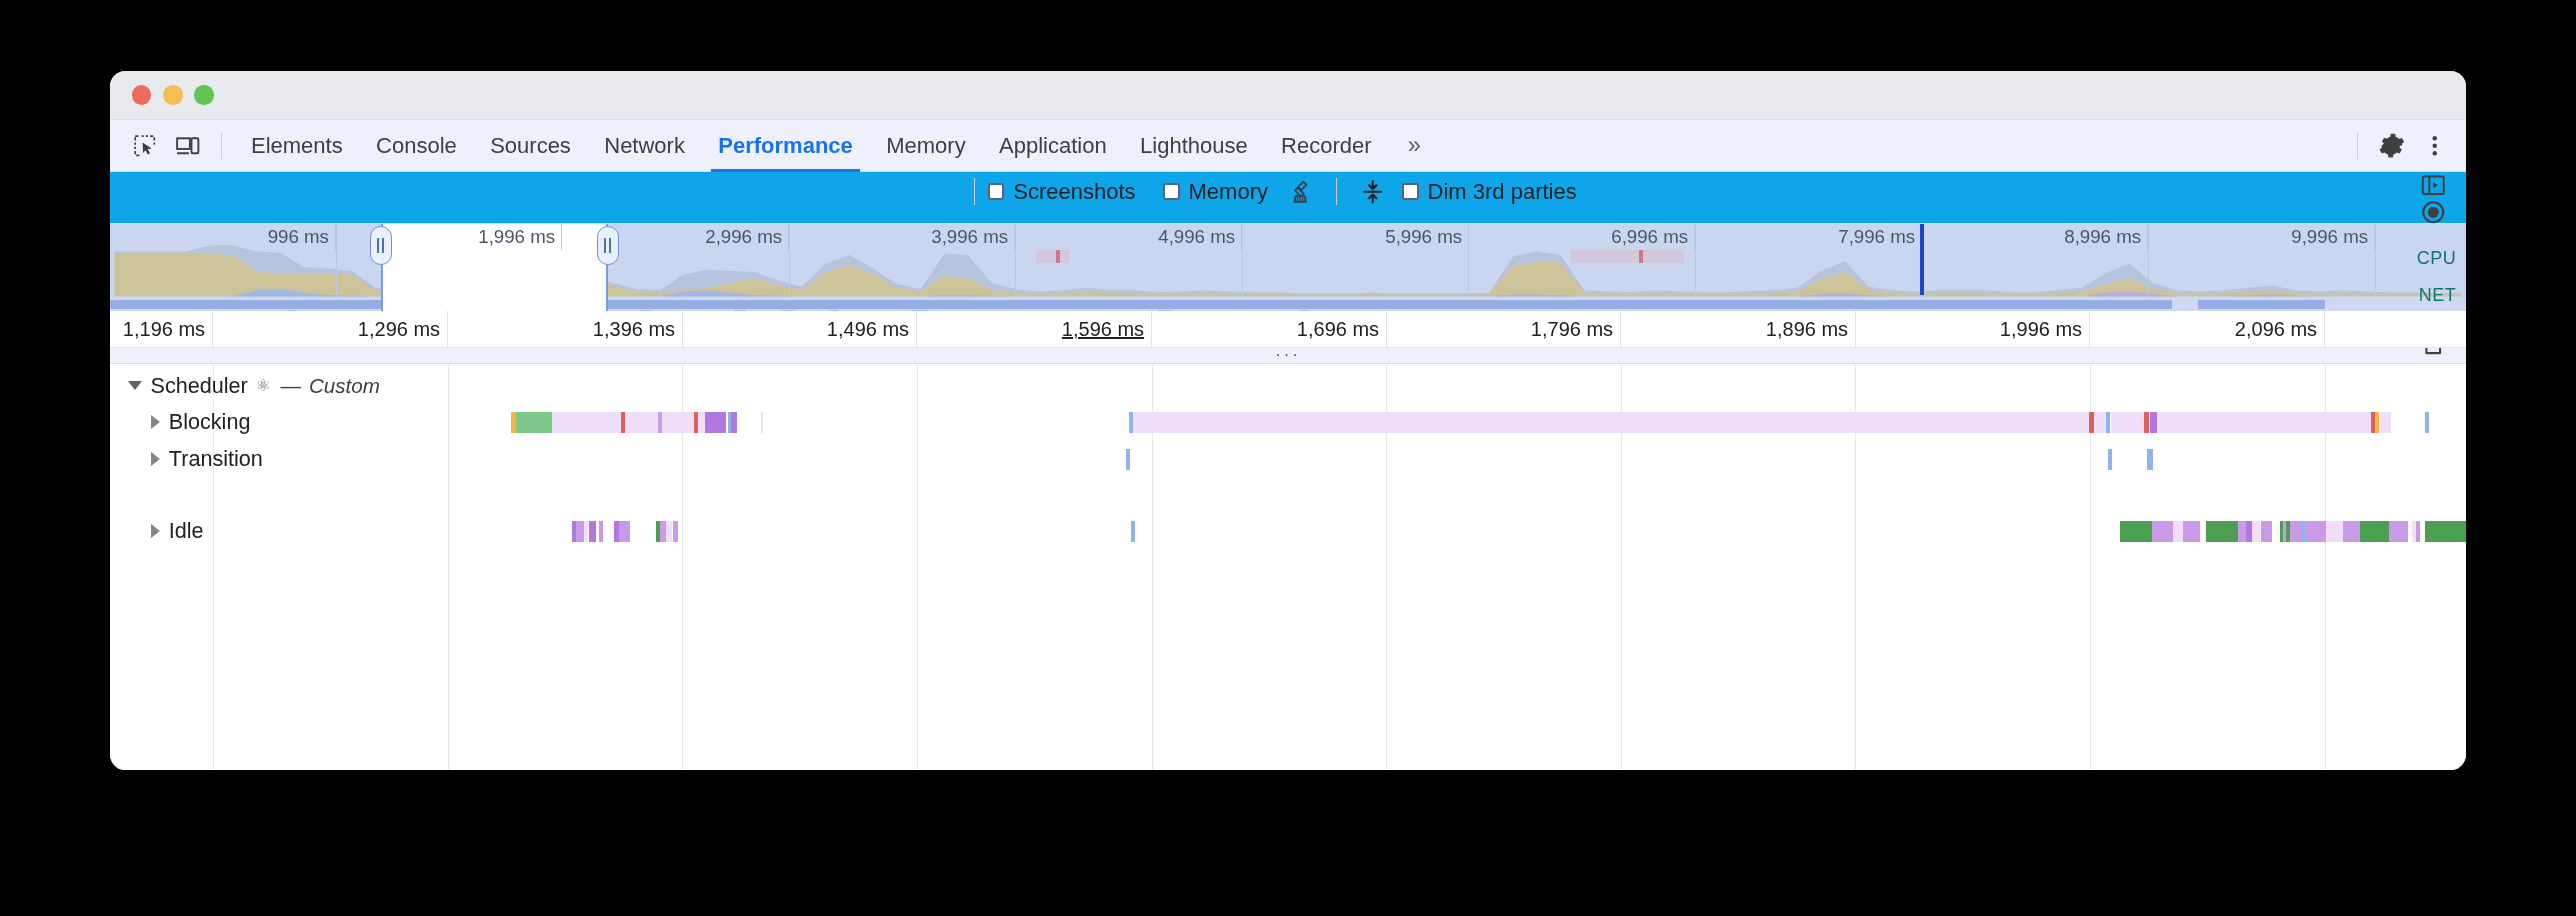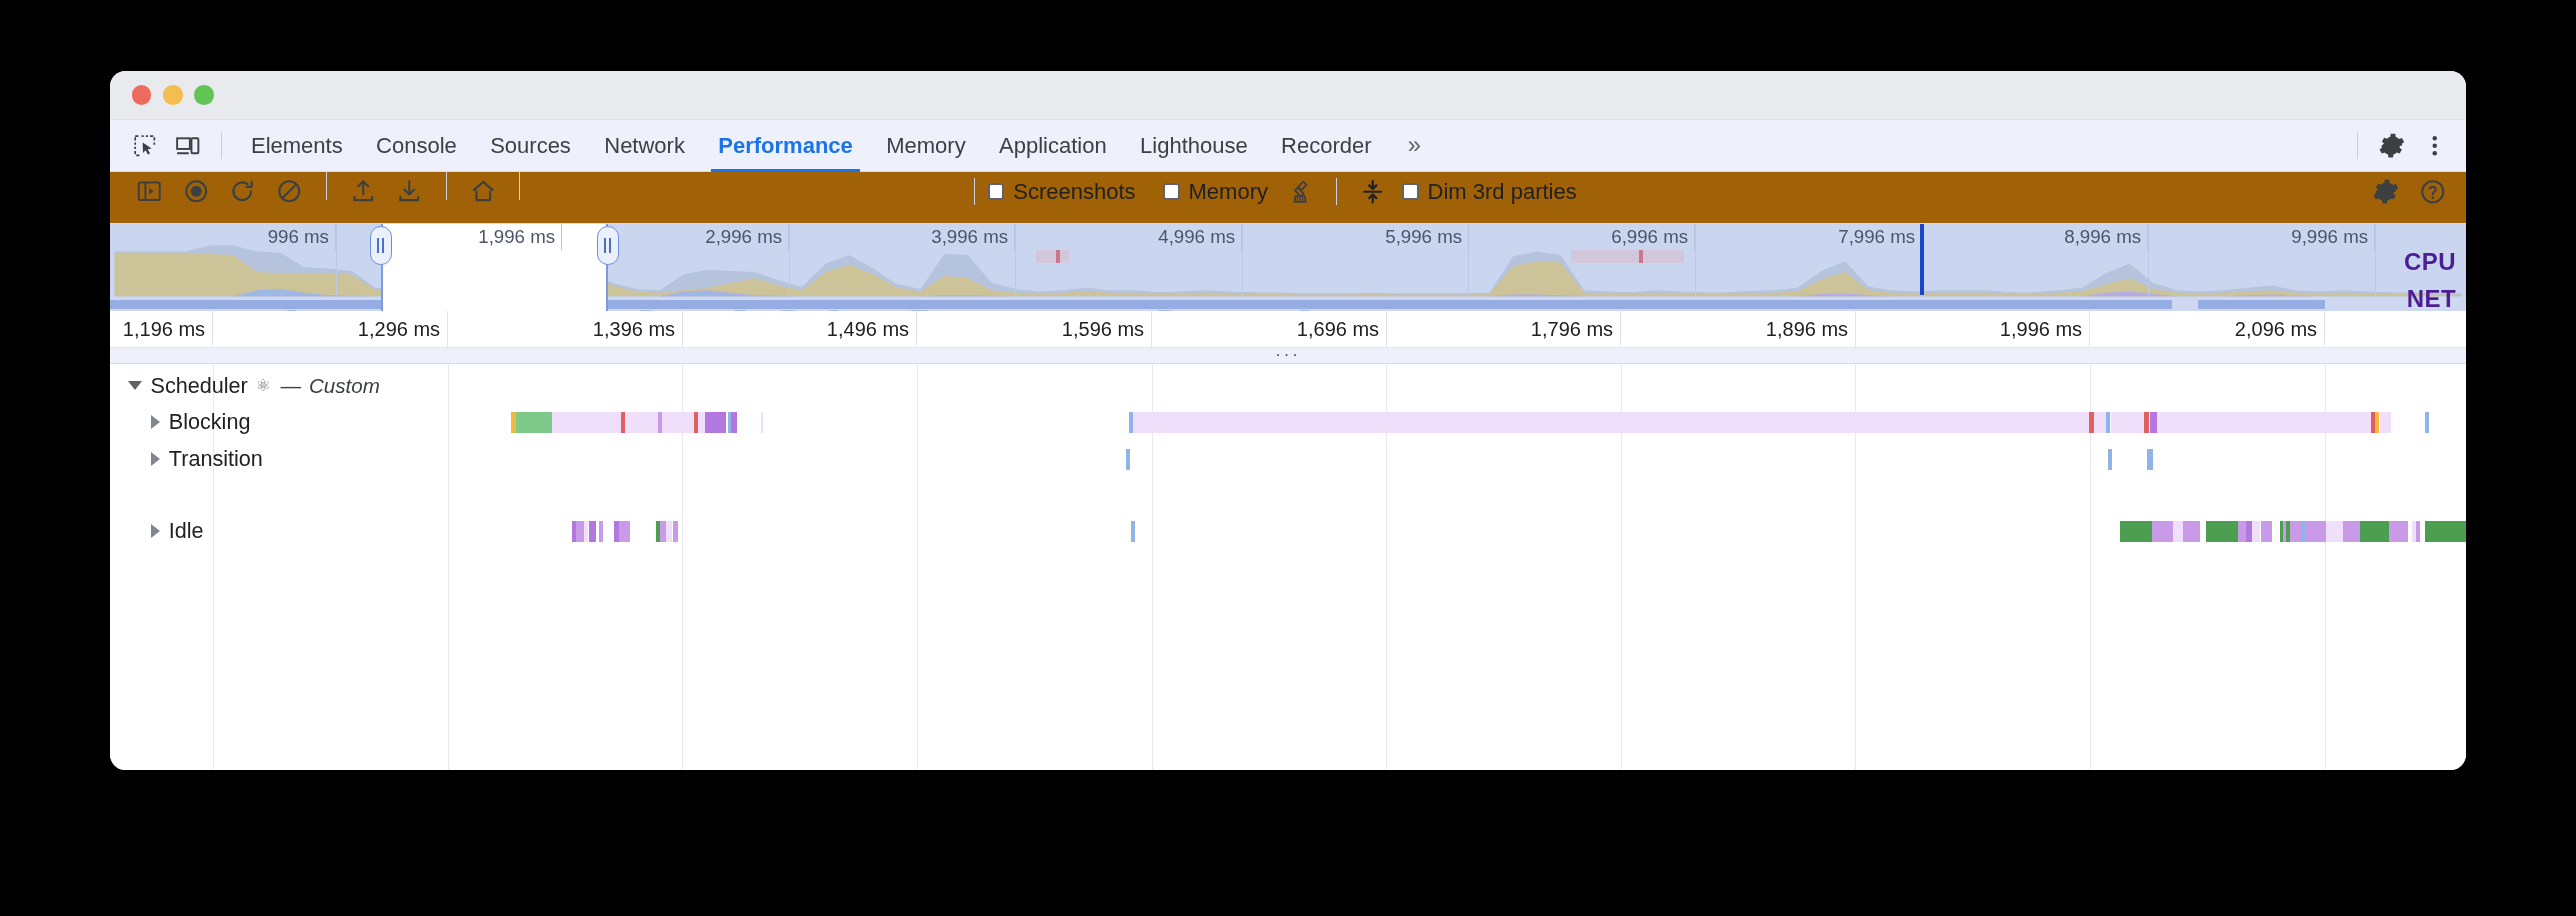--- a/index.html
+++ b/index.html
@@ -70,26 +70,27 @@
     content: "";
     position: absolute; left: 9.8px; right: 9.8px; bottom: 0;
     height: 2.9px; background: #1a73e8;
   }
   .tab.chevrons { font-size: 23.6px; color: #5f6368; padding: 0 19.6px; letter-spacing: -2.9px; }
   #tabbar-right { margin-left: auto; display: flex; align-items: center; }
 
   
   #perftoolbar {
     height: 52px;
-    background: #a16207;
+    background: #0ea5e9;
     display: flex;
-    align-items: flex-start;
+    align-items: flex-end;
     padding: 0 9.8px 0 15.7px;
     border-bottom: 1px solid #dadce0;
     position: relative;
+    flex-direction: column;
   }
   .pt-icon {
     width: 39px; height: 39px;
     display: flex; align-items: center; justify-content: center;
     margin: 0 3.9px;
   }
   .pt-sep { width: 1px; height: 27.5px; background: #c9d2e6; margin: 0 12.8px; }
   .cbgroup { display: flex; align-items: center; margin-right: 5.9px; }
   .cbox {
     width: 16.7px; height: 16.7px;
@@ -139,21 +140,21 @@
     border: 1.5px solid #6b8fe0;
     border-radius: 10.8px;
     display: flex; align-items: center; justify-content: center;
     z-index: 20;
   }
   .ov-handle i {
     display:block; width: 2px; height: 14.7px; background: #4a6fc4; margin: 0 1.5px;
   }
   .ov-label {
     position: absolute; right: 9.8px;
-    font-size: 24px; font-weight: bold; color: #4c1d95;
+    font-size: 18px; font-weight: normal; color: #0f766e;
     z-index: 10; letter-spacing: 0.5px;
   }
   #ov-netrow { position: absolute; left: 0; right: 0; height: 15.7px; background: #e3eaf9; }
 
   
   #detail-ruler {
     position: relative;
     height: 37px;
     background: #ffffff;
     border-bottom: 1px solid #e3e6ec;
@@ -420,21 +421,21 @@
     <div class="ov-label" id="cpu-label" style="top:23.6px">CPU</div>
     <div class="ov-label" id="net-label" style="top:61px">NET</div>
   <div style="position: absolute; top: 0px; bottom: 15.7px; width: 3.9px; background: rgb(26, 70, 200); z-index: 6; left: 1810px;"></div>
     </div>
 
   <div id="detail-ruler">
       <div class="d-tick" style="left: -132px; width: 235px;">1,196 ms</div>
       <div class="d-tick" style="left: 103px; width: 235px;">1,296 ms</div>
       <div class="d-tick" style="left: 338px; width: 235px;">1,396 ms</div>
       <div class="d-tick" style="left: 572px; width: 235px;">1,496 ms</div>
-      <div class="d-tick" style="left: 807px; width: 235px;">1,596 ms</div>
+      <div class="d-tick" style="left: 807px; width: 235px; text-decoration: underline;">1,596 ms</div>
       <div class="d-tick" style="left: 1042px; width: 235px;">1,696 ms</div>
       <div class="d-tick" style="left: 1276px; width: 235px;">1,796 ms</div>
       <div class="d-tick" style="left: 1511px; width: 235px;">1,896 ms</div>
       <div class="d-tick" style="left: 1745px; width: 235px;">1,996 ms</div>
       <div class="d-tick" style="left: 1980px; width: 235px;">2,096 ms</div>
       <div class="d-tick" style="left: 2215px; width: 235px;">2,1</div>
     </div>
   <div id="detail-resizer">···</div>
 
   <div id="flame">

